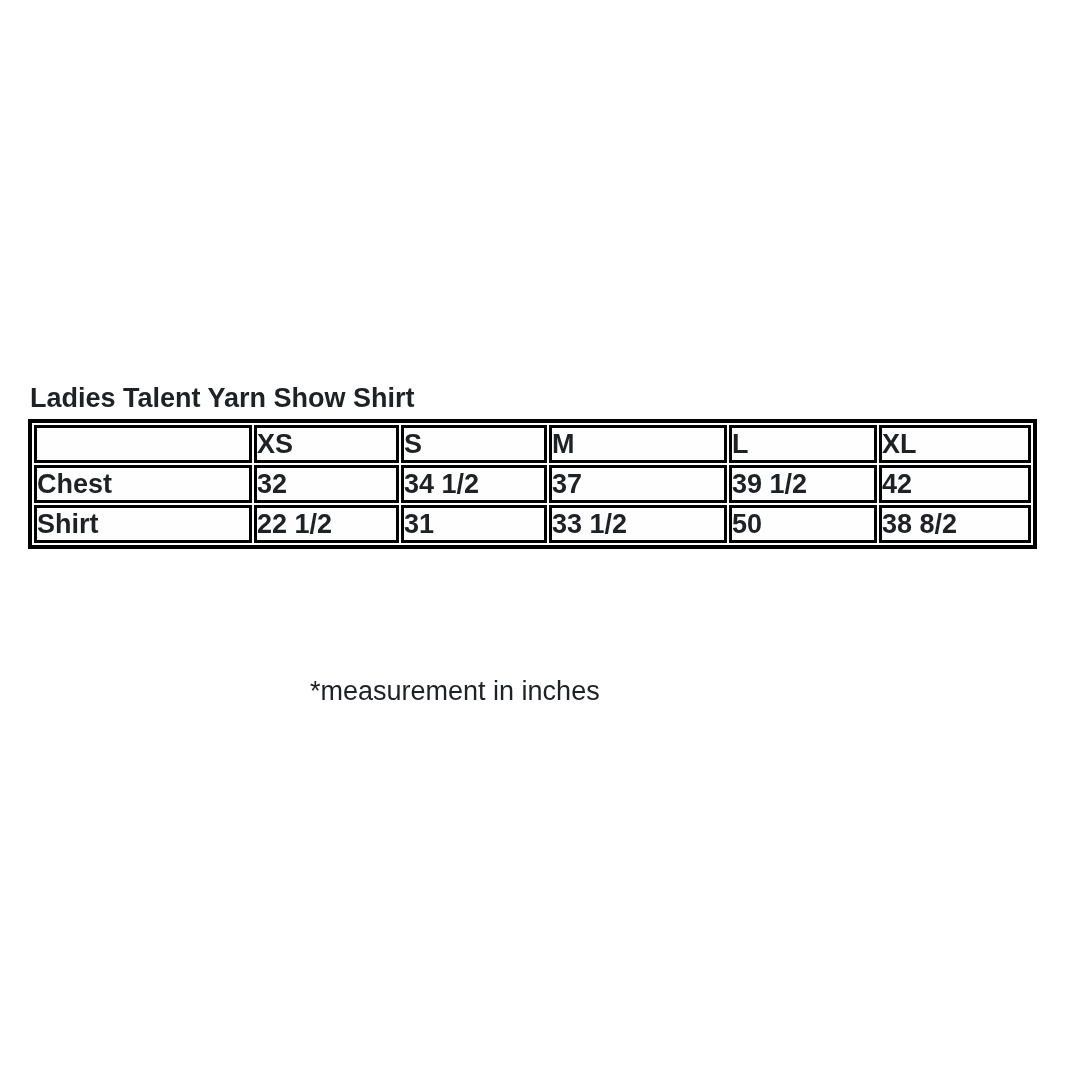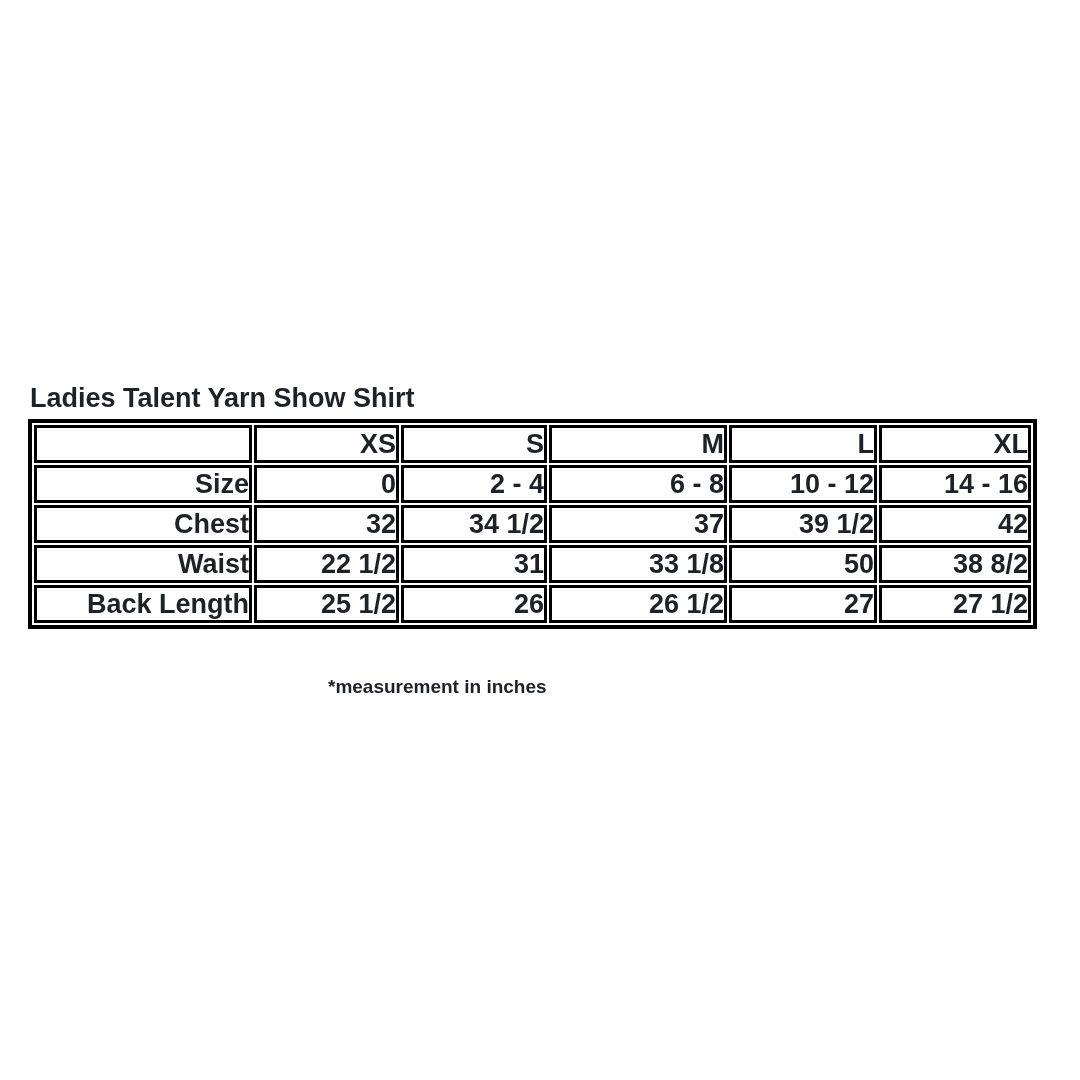--- a/index.html
+++ b/index.html
@@ -36,41 +36,41 @@
     table-layout: fixed;
     border-collapse: separate;
     border-spacing: 2px;
     border: 4px solid #000000;
     background: #ffffff;
   }
   table.size-chart th,
   table.size-chart td {
     border: 3px solid #000000;
     background: #fefefe;
-    text-align: right;
+    text-align: left;
     vertical-align: middle;
     font-size: 27px;
     font-weight: 600;
     height: 32px;
     padding: 0;
     overflow: hidden;
     white-space: nowrap;
   }
   col.c0 { width: 218px; }
   col.c1 { width: 145px; }
   col.c2 { width: 146px; }
   col.c3 { width: 178px; }
   col.c4 { width: 148px; }
   col.c5 { width: 152px; }
   .footnote {
     position: absolute;
-    left: 328px;
+    left: 310px;
     top: 676px;
-    font-size: 19px;
-    font-weight: 700;
+    font-size: 27px;
+    font-weight: 400;
     white-space: nowrap;
   }
 </style>
 </head>
 <body>
 
 <div class="sheet">
 
   <div class="title">Ladies Talent Yarn Show Shirt</div>
 
@@ -88,49 +88,33 @@
         <th></th>
         <th>XS</th>
         <th>S</th>
         <th>M</th>
         <th>L</th>
         <th>XL</th>
       </tr>
     </thead>
     <tbody>
       <tr>
-        <th>Size</th>
-        <td>0</td>
-        <td>2 - 4</td>
-        <td>6 - 8</td>
-        <td>10 - 12</td>
-        <td>14 - 16</td>
-      </tr>
-      <tr>
         <th>Chest</th>
         <td>32</td>
         <td>34 1/2</td>
         <td>37</td>
         <td>39 1/2</td>
         <td>42</td>
       </tr>
       <tr>
-        <th>Waist</th>
+        <th>Shirt</th>
         <td>22 1/2</td>
         <td>31</td>
-        <td>33 1/8</td>
+        <td>33 1/2</td>
         <td>50</td>
         <td>38 8/2</td>
-      </tr>
-      <tr>
-        <th>Back Length</th>
-        <td>25 1/2</td>
-        <td>26</td>
-        <td>26 1/2</td>
-        <td>27</td>
-        <td>27 1/2</td>
       </tr>
     </tbody>
   </table>
 
   <div class="footnote">*measurement in inches</div>
 
 </div>
 
 </body></html>

